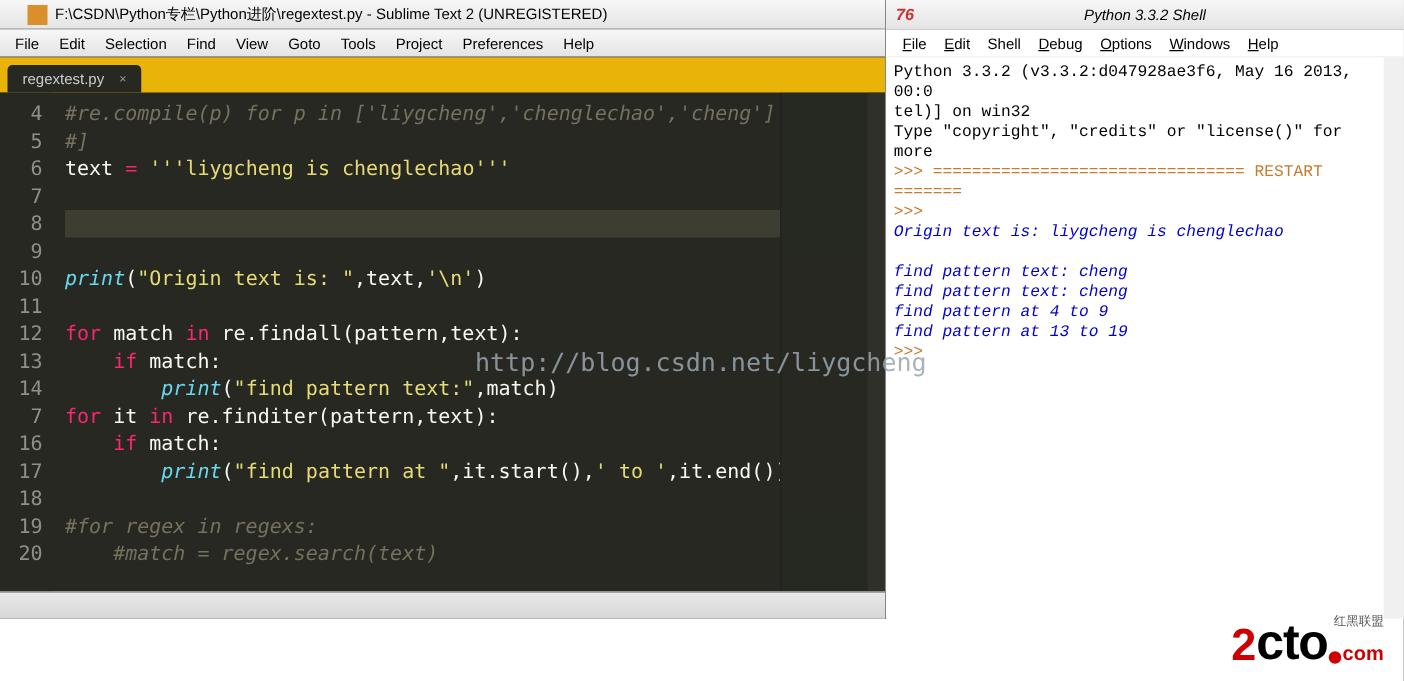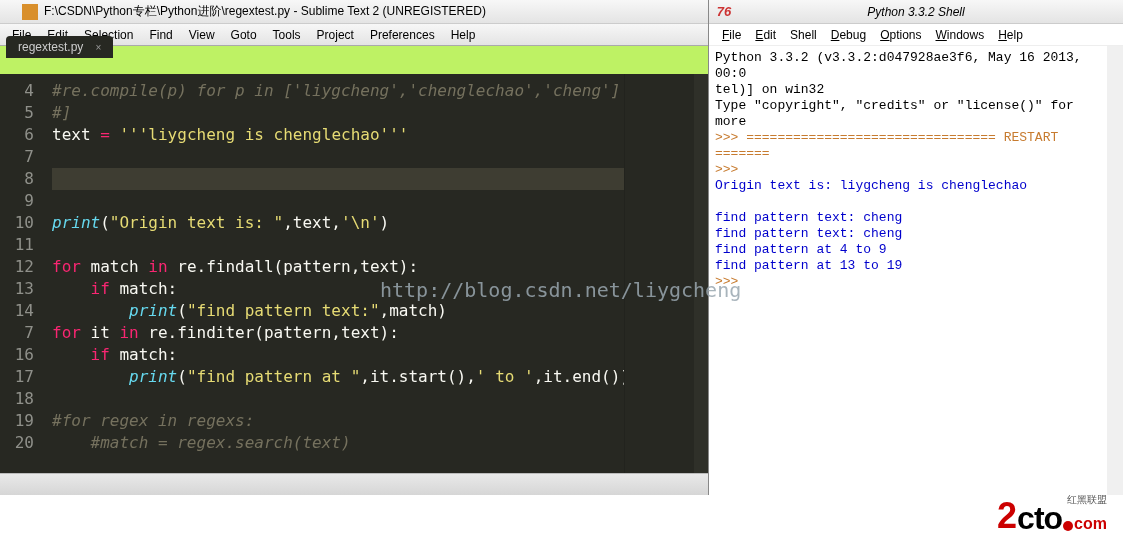--- a/index.html
+++ b/index.html
@@ -4,21 +4,21 @@
 <style>
 * { margin:0; padding:0; box-sizing:border-box; }
 body { width:1123px; height:545px; font-family:"Segoe UI",Tahoma,sans-serif; font-size:12px; background:#fff; overflow:hidden; position:relative; }
 .app { display:flex; width:100%; height:495px; }
 
 .left { width:709px; height:100%; display:flex; flex-direction:column; background:#272822; border-right:1px solid #888; }
 .titlebar-l { height:24px; background:linear-gradient(#f7f7f7,#e4e4e4); display:flex; align-items:center; padding:0 22px; border-bottom:1px solid #ccc; color:#000; }
 .titlebar-l .ticon { width:16px; height:16px; background:#d98f2b; margin-right:6px; }
 .menubar-l { height:22px; background:linear-gradient(#f7f7f7,#e4e4e4); display:flex; align-items:center; padding:0 4px; border-bottom:1px solid #aaa; color:#000; }
 .menubar-l span { padding:2px 8px; cursor:default; }
-.tabs { height:28px; background:#bef264; display:flex; align-items:flex-end; padding:4px 6px 16px; }
+.tabs { height:28px; background:#eab308; display:flex; align-items:flex-end; padding:4px 6px 0; }
 .tab { background:#272822; color:#ccc; padding:4px 12px; border-radius:4px 4px 0 0; font-size:12px; display:flex; align-items:center; gap:12px; }
 .tab .x { color:#999; font-size:10px; }
 .editor { flex:1; display:flex; overflow:hidden; font-family:Consolas,monospace; font-size:16px; line-height:22px; position:relative; }
 .gutter { width:42px; background:#272822; color:#8f908a; text-align:right; padding:6px 8px 0 0; }
 .gutter div { height:22px; }
 .code { flex:1; padding:6px 0 0 10px; color:#f8f8f2; position:relative; overflow:hidden; }
 .code .line { height:22px; white-space:pre; position:relative; }
 .hl { background:#3e3d32; position:absolute; left:0; right:0; height:22px; top:-0px; }
 .c-comment{color:#75715e;font-style:italic;} .c-kw{color:#f92672;} .c-fn{color:#66d9ef;font-style:italic;} .c-str{color:#e6db74;} .c-txt{color:#f8f8f2;}
 .minimap { width:70px; background:#272822; border-left:1px solid #1e1f1c; opacity:0.5; }
@@ -26,26 +26,26 @@
 .statusbar { height:22px; background:linear-gradient(#e9e9e9,#d6d6d6); border-top:1px solid #bbb; }
 .watermark { position:absolute; left:380px; top:278px; color:#9aa7b0; font-size:20px; font-family:Consolas,monospace; opacity:0.85; pointer-events:none; }
 
 .right { flex:1; display:flex; flex-direction:column; background:#fff; }
 .titlebar-r { height:24px; background:linear-gradient(#f7f7f7,#e4e4e4); display:flex; align-items:center; justify-content:center; border-bottom:1px solid #ccc; color:#000;font-style:italic; }
 .titlebar-r .ticon { position:absolute; left:716px; width:16px; height:16px; color:#cc3333; font-weight:bold; font-size:13px; display:flex; align-items:center; justify-content:center; }
 .menubar-r { height:22px; background:#fff; display:flex; align-items:center; padding:0 6px; color:#000; border-bottom:1px solid #eee; }
 .menubar-r span { padding:2px 7px; cursor:default; }
 .menubar-r span u { text-decoration:underline; }
 .shell { flex:1; background:#fff; font-family:"Courier New",monospace; font-size:13px; line-height:16px; padding:4px 6px; overflow:hidden; }
-.shell .txt{color:#000;} .shell .kw{color:#c77b2f;} .shell .out{color:#0000cc;}
+.shell .txt{color:#000;} .shell .kw{color:#c77b2f;} .shell .out{color:#0000cc;font-style:italic;}
 .scroll-r { width:16px; background:#f0f0f0; }
 
 .logo { position:absolute; right:16px; bottom:8px; display:flex; align-items:flex-end; font-family:Arial,sans-serif; }
 .logo .two { color:#c00; font-size:36px; font-weight:bold; }
-.logo .cto { color:#000; font-size:32px; font-weight:bold; letter-spacing:-1px; }
+.logo .cto { color:#000; font-size:40px; font-weight:bold; letter-spacing:-1px; }
 .logo .dot { width:10px; height:10px; background:#c00; border-radius:50%; margin:0 1px 6px; }
 .logo .com { color:#c00; font-size:16px; font-weight:bold; margin-bottom:4px; }
 .logo .cn { position:absolute; top:-2px; right:0; font-size:10px; color:#555; }
 </style>
 </head>
 <body>
 
 <div class="app">
 
   <div class="left">

